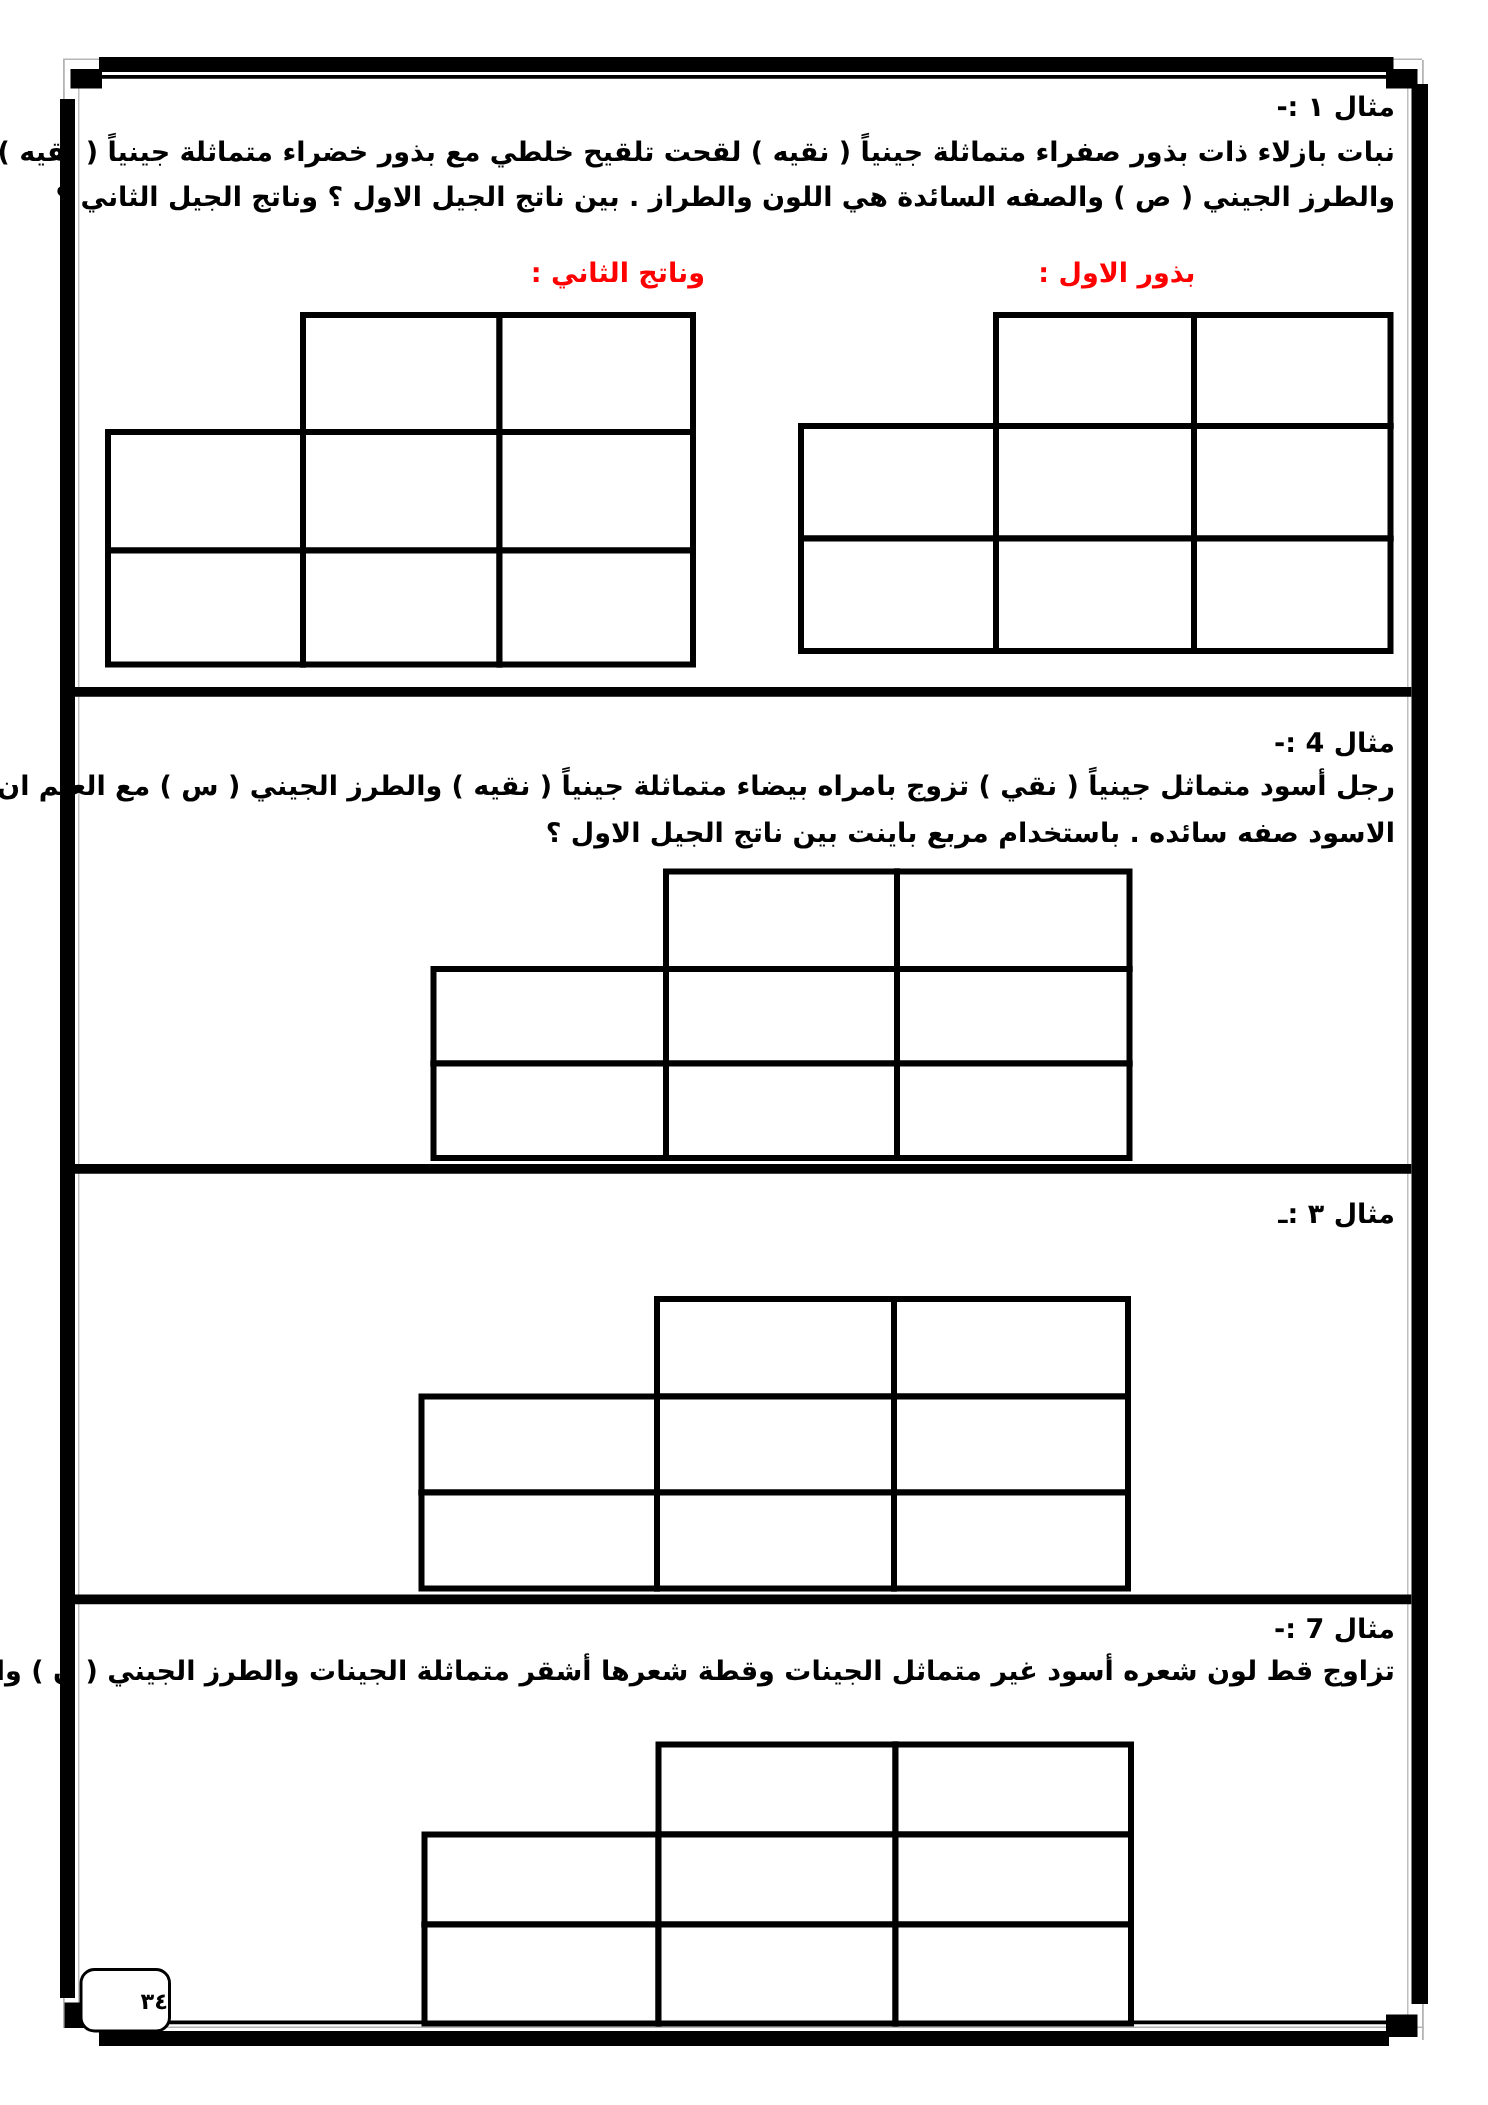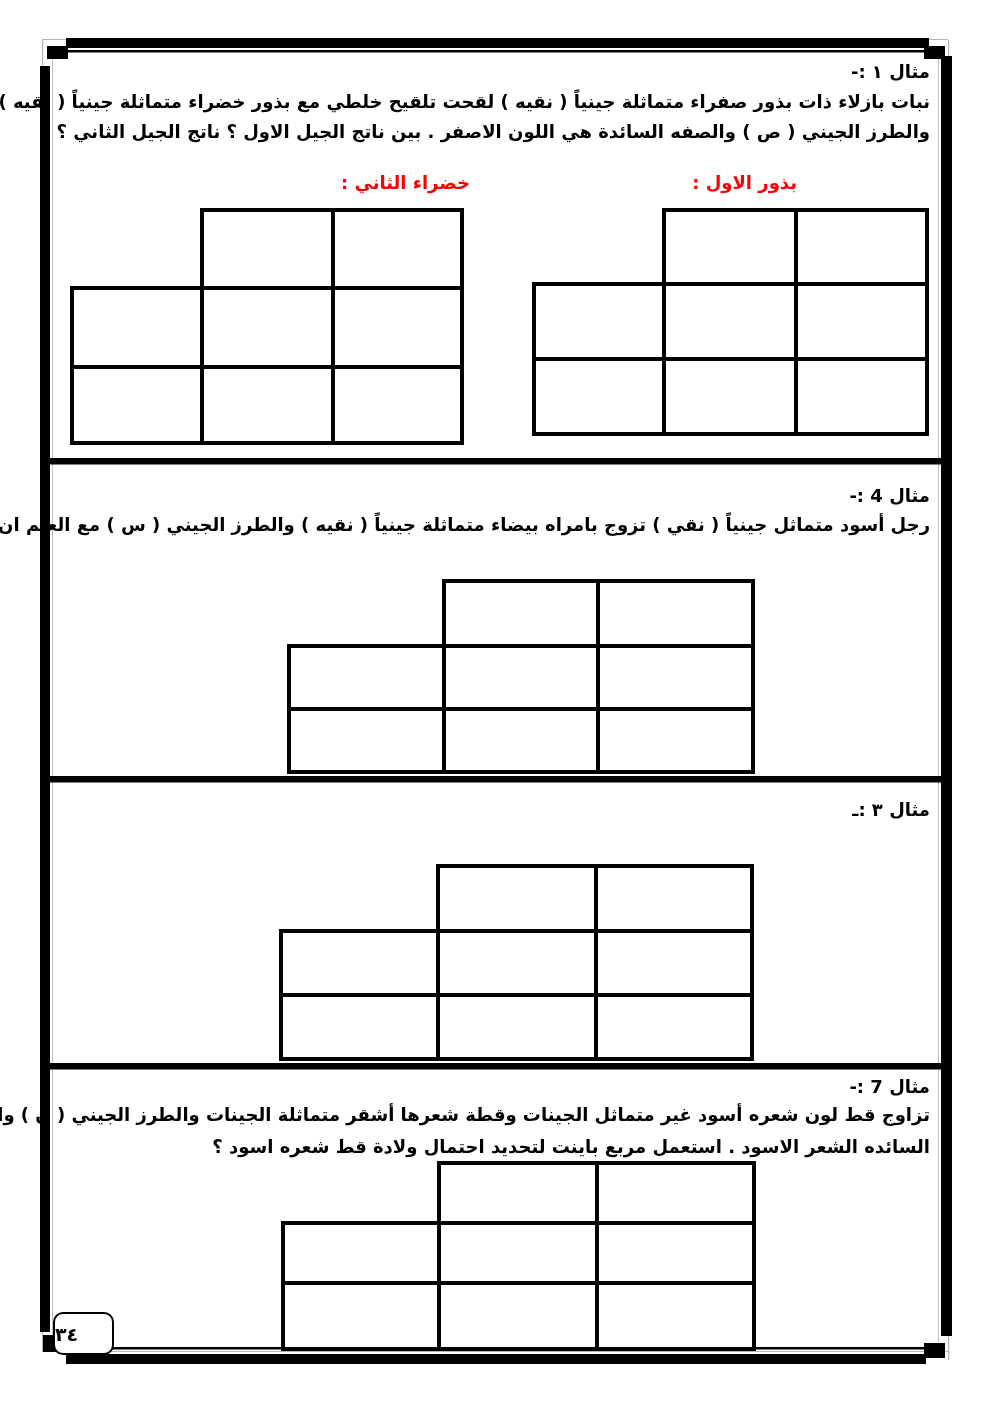--- a/index.html
+++ b/index.html
@@ -23,22 +23,22 @@
     text-align:left;
   }
   .gen-label{color:var(--accent,#ff0000);}
   .badge{
     position:absolute;
     left:53px;top:1312px;
     width:57px;height:39px;
     background:#fff;
     border:2.5px solid #000;
     border-radius:10px;
-    display:flex;align-items:center;justify-content:flex-start;
-    font-weight:bold;font-size:19px;
+    display:flex;align-items:center;justify-content:flex-end;
+    font-weight:bold;font-size:15px;
     z-index:3;
   }
 </style>
 </head>
 <body>
 
 <div class="page">
 
   <svg class="overlay" viewBox="0 0 992 1403">
 
@@ -116,30 +116,30 @@
       <rect x="439" y="1223" width="158" height="60"></rect>
       <rect x="597" y="1223" width="157" height="60"></rect>
       <rect x="283" y="1283" width="156" height="66"></rect>
       <rect x="439" y="1283" width="158" height="66"></rect>
       <rect x="597" y="1283" width="157" height="66"></rect>
     </g>
   </svg>
 
   <div class="t" style="top:60px;right:62px">مثال ١ :-</div>
   <div class="t" style="top:90px;right:62px">نبات بازلاء ذات بذور صفراء متماثلة جينياً ( نقيه ) لقحت تلقيح خلطي مع بذور خضراء متماثلة جينياً ( نقيه )</div>
-  <div class="t" style="top:120px;right:62px">والطرز الجيني ( ص ) والصفه السائدة هي اللون الاصفر .  بين ناتج الجيل الاول ؟ ناتج الجيل الثاني ؟</div>
-  <div class="t gen-label" style="top:171px;right:522px">خضراء الثاني :</div>
+  <div class="t" style="top:120px;right:62px">والطرز الجيني ( ص ) والصفه السائدة هي اللون والطراز .  بين ناتج الجيل الاول ؟ وناتج الجيل الثاني ؟</div>
+  <div class="t gen-label" style="top:171px;right:522px">وناتج الثاني :</div>
   <div class="t gen-label" style="top:171px;right:195px">بذور الاول :</div>
 
   <div class="t" style="top:484px;right:62px">مثال 4 :-</div>
   <div class="t" style="top:513px;right:62px">رجل أسود متماثل جينياً ( نقي ) تزوج بامراه بيضاء متماثلة جينياً ( نقيه ) والطرز الجيني ( س ) مع العلم ان اللون</div>
+  <div class="t" style="top:544px;right:62px">الاسود صفه سائده . باستخدام مربع باينت بين ناتج الجيل الاول ؟</div>
 
   <div class="t" style="top:798px;right:62px">مثال ٣ :ـ</div>
 
   <div class="t" style="top:1075px;right:62px">مثال 7 :-</div>
   <div class="t" style="top:1103px;right:62px">تزاوج قط لون شعره أسود غير متماثل الجينات وقطة شعرها أشقر متماثلة الجينات والطرز الجيني ( ن ) والصفه</div>
-  <div class="t" style="top:1135px;right:62px">السائده الشعر الاسود . استعمل مربع باينت لتحديد احتمال ولادة قط شعره اسود ؟</div>
 
   <div class="badge">
     <span>٣٤</span>
   </div>
 
 </div>
 
 </body></html>

